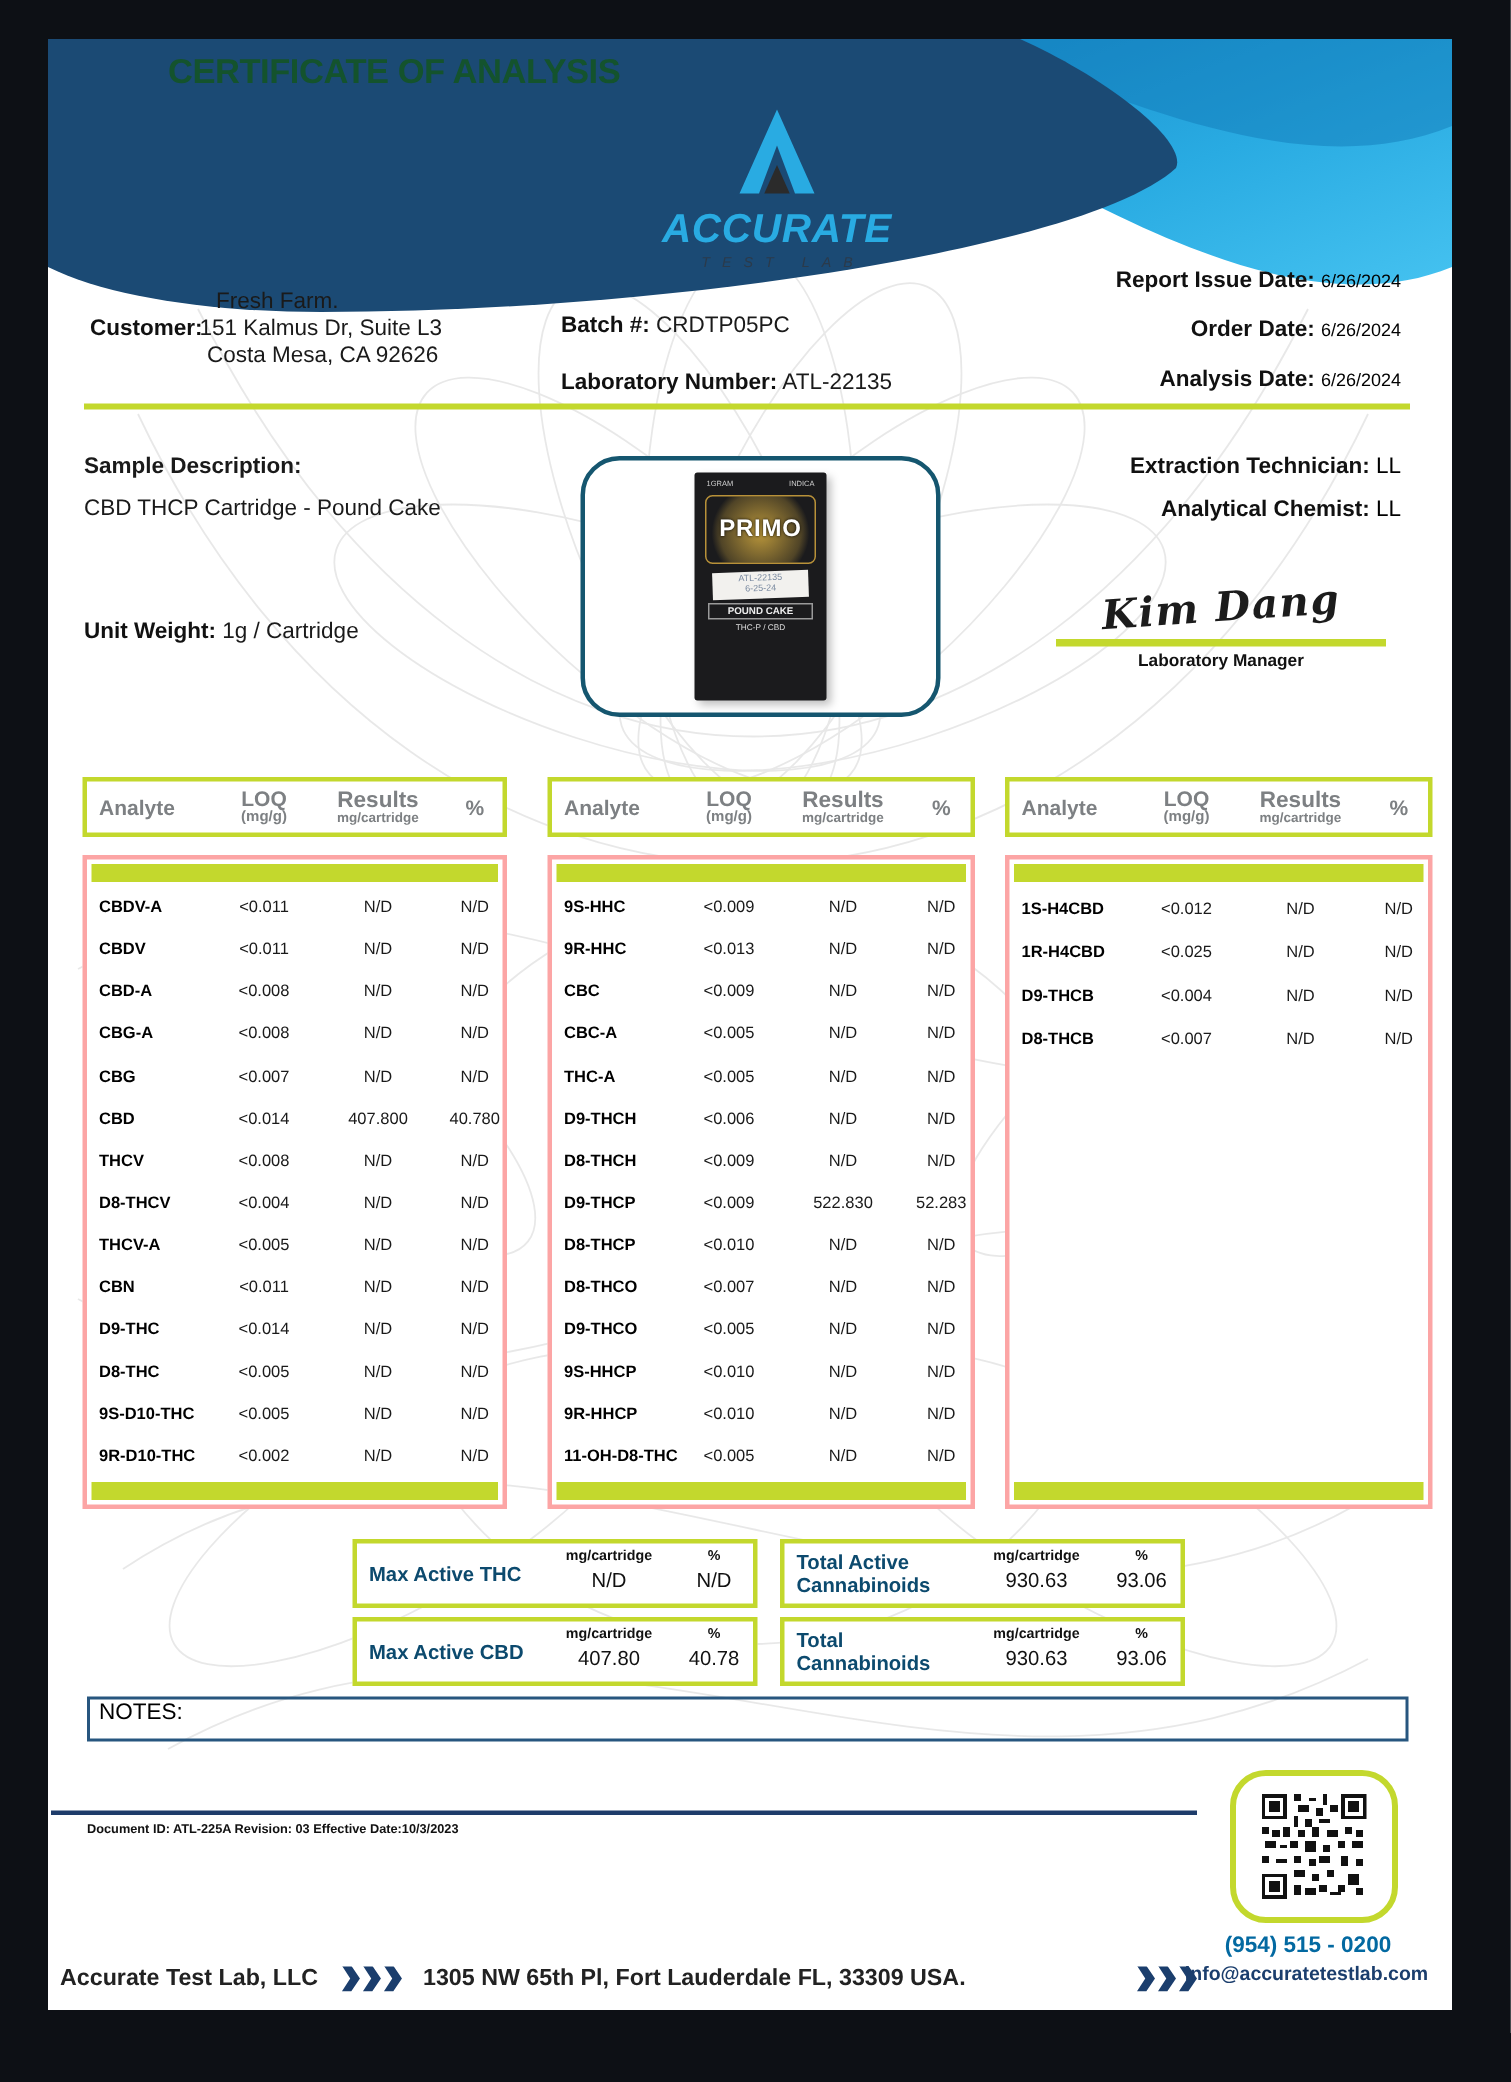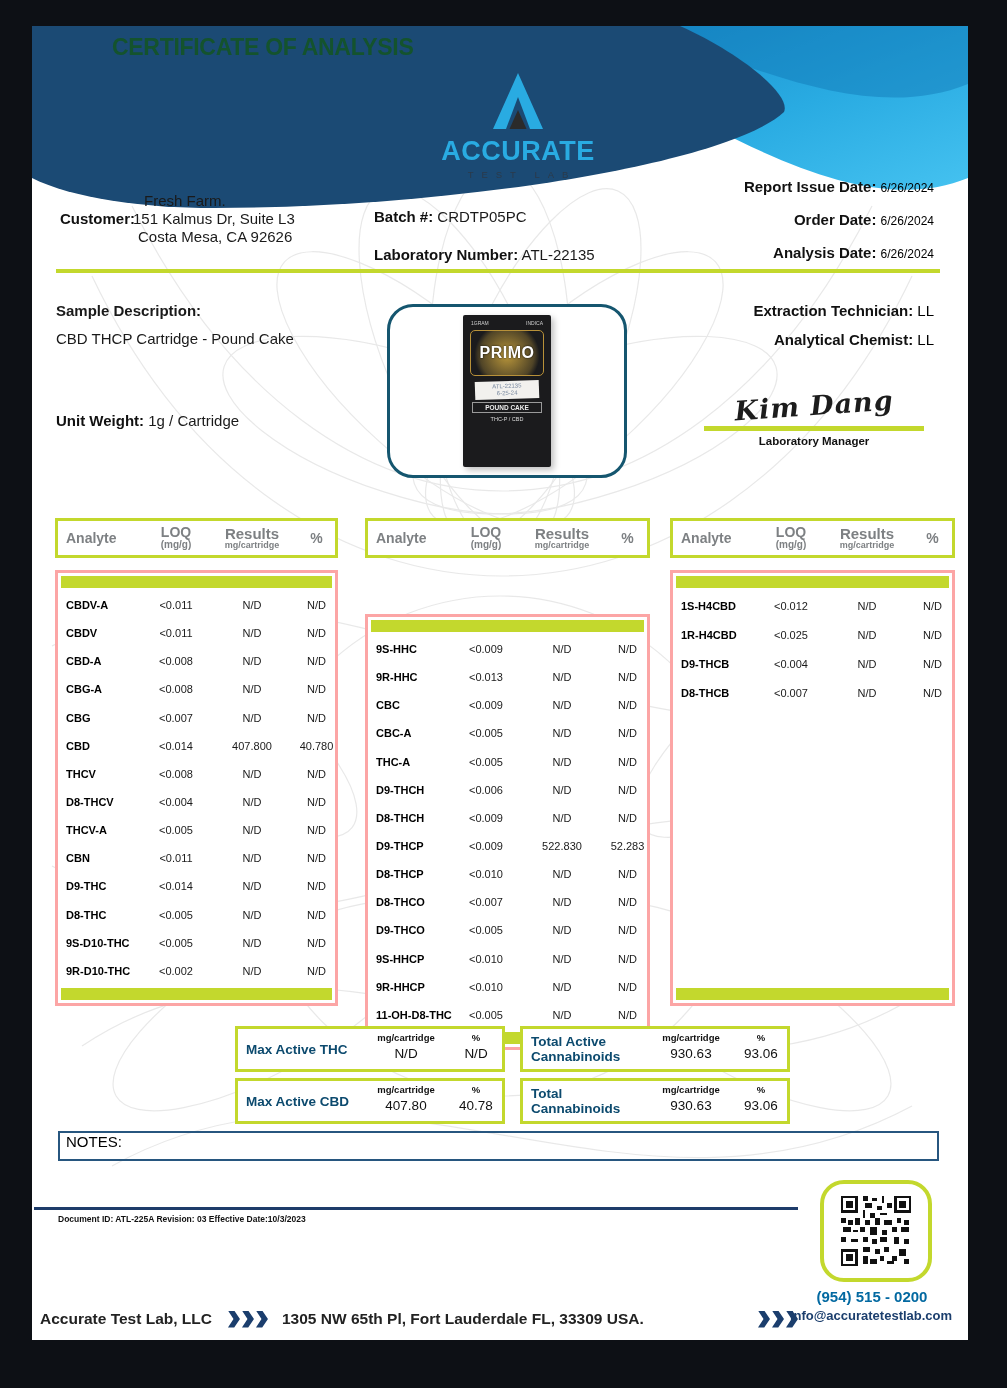--- a/index.html
+++ b/index.html
@@ -3,21 +3,21 @@
 <meta charset="utf-8">
 <style>
   html,body{margin:0;padding:0;background:#0d1015;width:1007px;height:1388px;overflow:hidden;
             font-family:"Liberation Sans",sans-serif;}
   .doc{position:absolute;left:32px;top:26px;width:936px;height:1314px;background:#ffffff;overflow:hidden;}
   .abs{position:absolute;}
   .wm{position:absolute;inset:0;z-index:0;pointer-events:none;}
   .layer{position:absolute;inset:0;z-index:1;}
   
   .banner-title{position:absolute;left:80px;top:8px;color:#14532d;font-size:23px;font-weight:bold;letter-spacing:-0.3px;}
-  .logo-wrap{position:absolute;left:396px;top:46px;width:180px;text-align:center;}
+  .logo-wrap{position:absolute;left:396px;top:46px;width:180px;text-align:center;font-style:italic;}
   .logo-brand{color:#29abe2;font-size:27px;font-weight:bold;letter-spacing:0.5px;margin-top:2px;}
   .logo-sub{color:#2b3a4a;font-size:9.5px;letter-spacing:8px;margin-top:2px;padding-left:8px;}
   
   .lbl{font-weight:bold;color:#111;}
   .info-line{font-size:15px;color:#1a1a1a;}
   .dates{position:absolute;right:34px;top:152px;text-align:right;}
   .dates div{margin-bottom:16px;font-size:15px;}
   .dates .val{font-size:12px;font-weight:normal;}
   .limerule{position:absolute;left:24px;top:243px;width:884px;height:4px;background:#c3d82d;}
   
@@ -330,21 +330,21 @@
           <div class="row">
             <span class="c-a">9R-D10-THC</span>
             <span class="c-l">&lt;0.002</span>
             <span class="c-r">N/D</span>
             <span class="c-p">N/D</span>
           </div>
       </div>
       <div class="limebar"></div>
     </div>
 
-    <div class="tbody" style="left:333px;top:544px;width:279px;margin-top:44px;">
+    <div class="tbody" style="left:333px;top:544px;width:279px;">
       <div class="limebar"></div>
       <div class="rows">
         <div class="row">
             <span class="c-a">9S-HHC</span>
             <span class="c-l">&lt;0.009</span>
             <span class="c-r">N/D</span>
             <span class="c-p">N/D</span>
           </div>
           <div class="row">
             <span class="c-a">9R-HHC</span>

